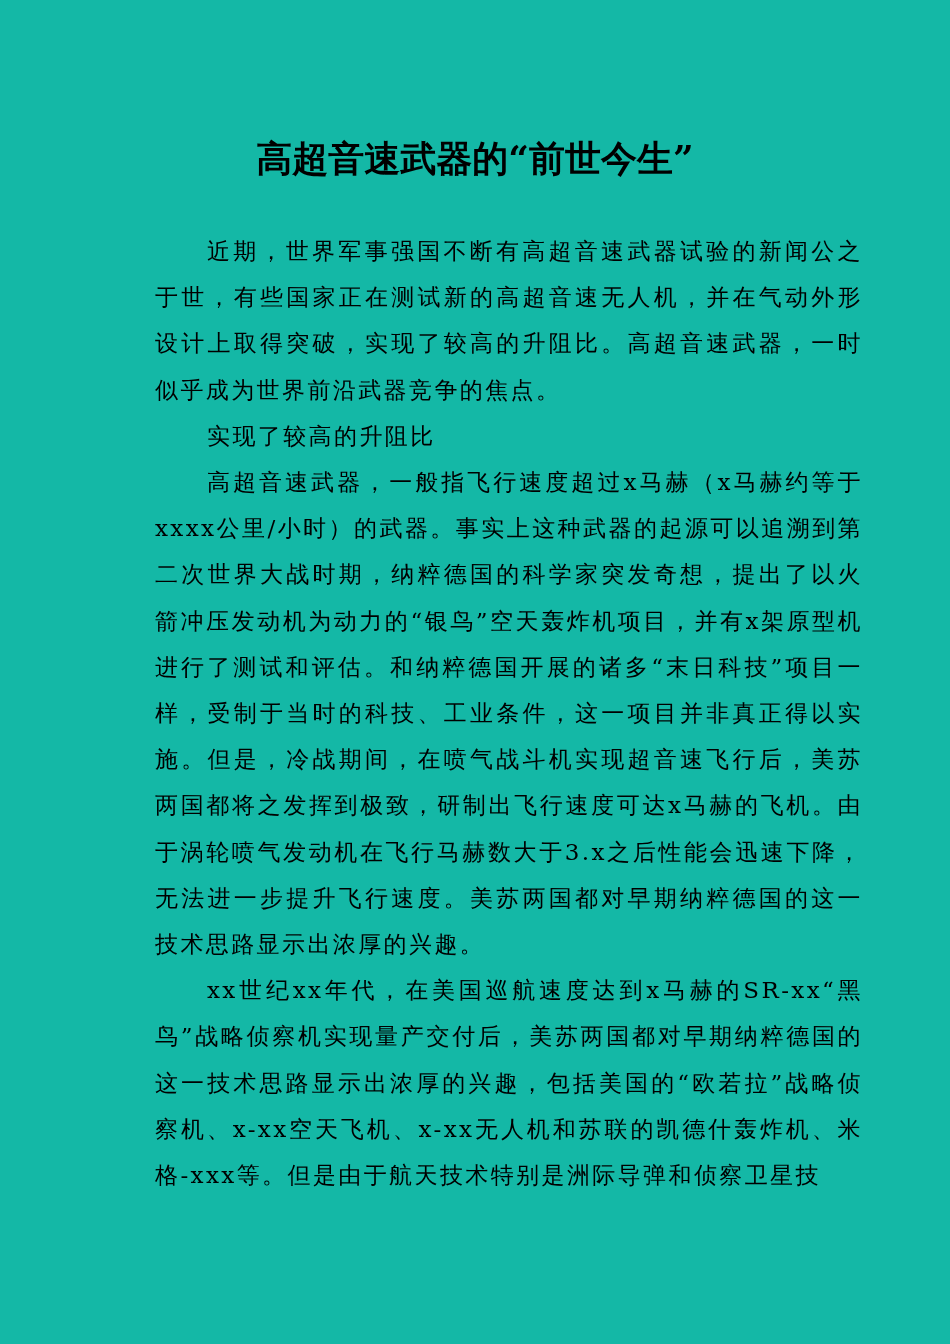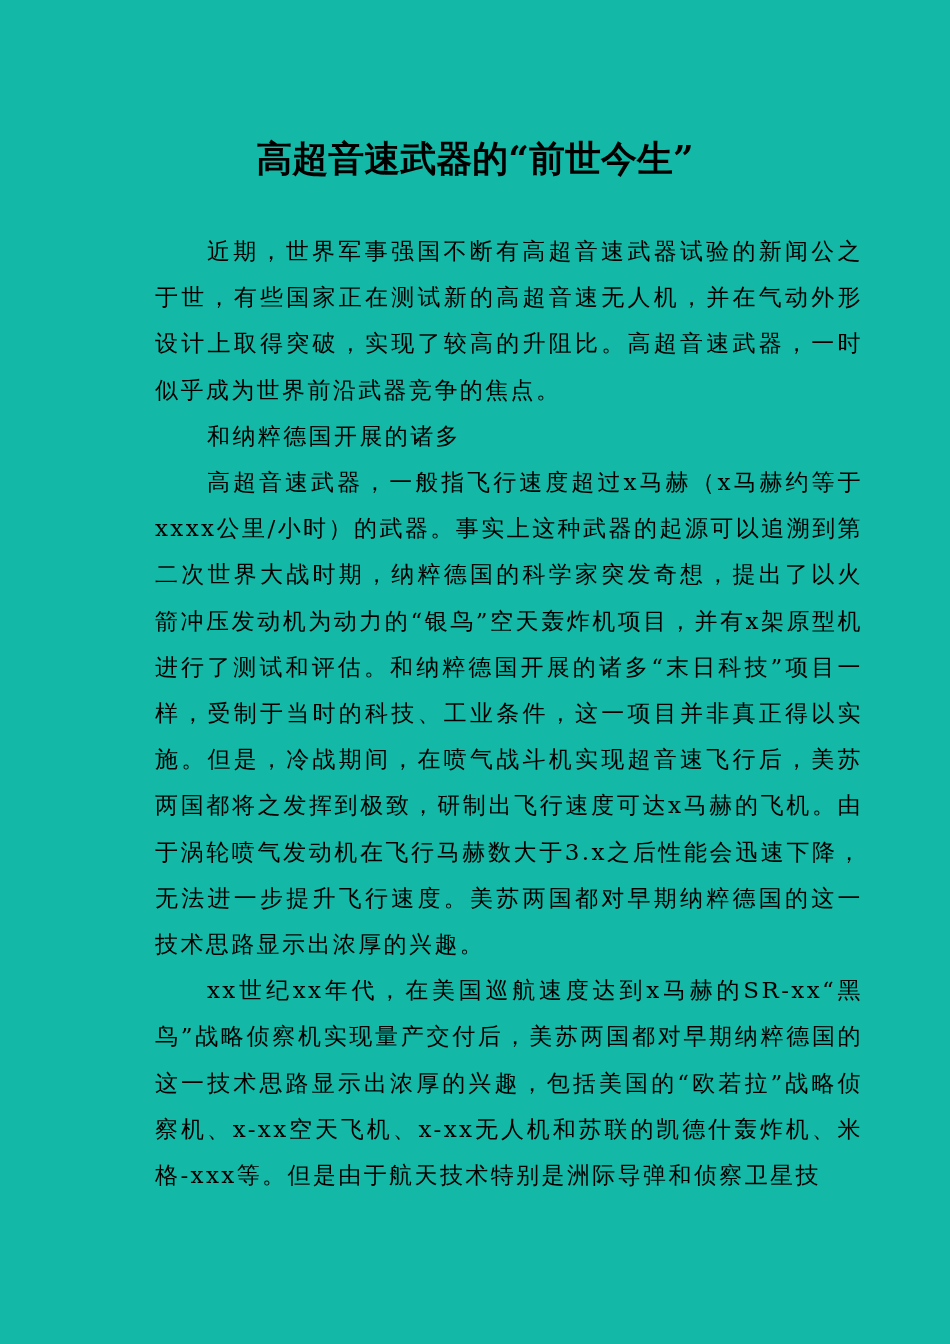--- a/index.html
+++ b/index.html
@@ -53,17 +53,17 @@
       letter-spacing: 2.4px;
     }
   </style>
 </head>
 <body>
 
 <div class="page">
   <h1 class="title">高超音速武器的“前世今生”</h1>
   <div class="body">
     <p class="para">近期，世界军事强国不断有高超音速武器试验的新闻公之于世，有些国家正在测试新的高超音速无人机，并在气动外形设计上取得突破，实现了较高的升阻比。高超音速武器，一时似乎成为世界前沿武器竞争的焦点。</p>
-    <p class="para">和纳粹德国开展的诸多</p>
+    <p class="para">实现了较高的升阻比</p>
     <p class="para">高超音速武器，一般指飞行速度超过x马赫（x马赫约等于xxxx公里/小时）的武器。事实上这种武器的起源可以追溯到第二次世界大战时期，纳粹德国的科学家突发奇想，提出了以火箭冲压发动机为动力的“银鸟”空天轰炸机项目，并有x架原型机进行了测试和评估。和纳粹德国开展的诸多“末日科技”项目一样，受制于当时的科技、工业条件，这一项目并非真正得以实施。但是，冷战期间，在喷气战斗机实现超音速飞行后，美苏两国都将之发挥到极致，研制出飞行速度可达x马赫的飞机。由于涡轮喷气发动机在飞行马赫数大于3.x之后性能会迅速下降，无法进一步提升飞行速度。美苏两国都对早期纳粹德国的这一技术思路显示出浓厚的兴趣。</p>
     <p class="para">xx世纪xx年代，在美国巡航速度达到x马赫的SR-xx“黑鸟”战略侦察机实现量产交付后，美苏两国都对早期纳粹德国的这一技术思路显示出浓厚的兴趣，包括美国的“欧若拉”战略侦察机、x-xx空天飞机、x-xx无人机和苏联的凯德什轰炸机、米格-xxx等。但是由于航天技术特别是洲际导弹和侦察卫星技</p>
   </div>
 </div>
 
 </body></html>

